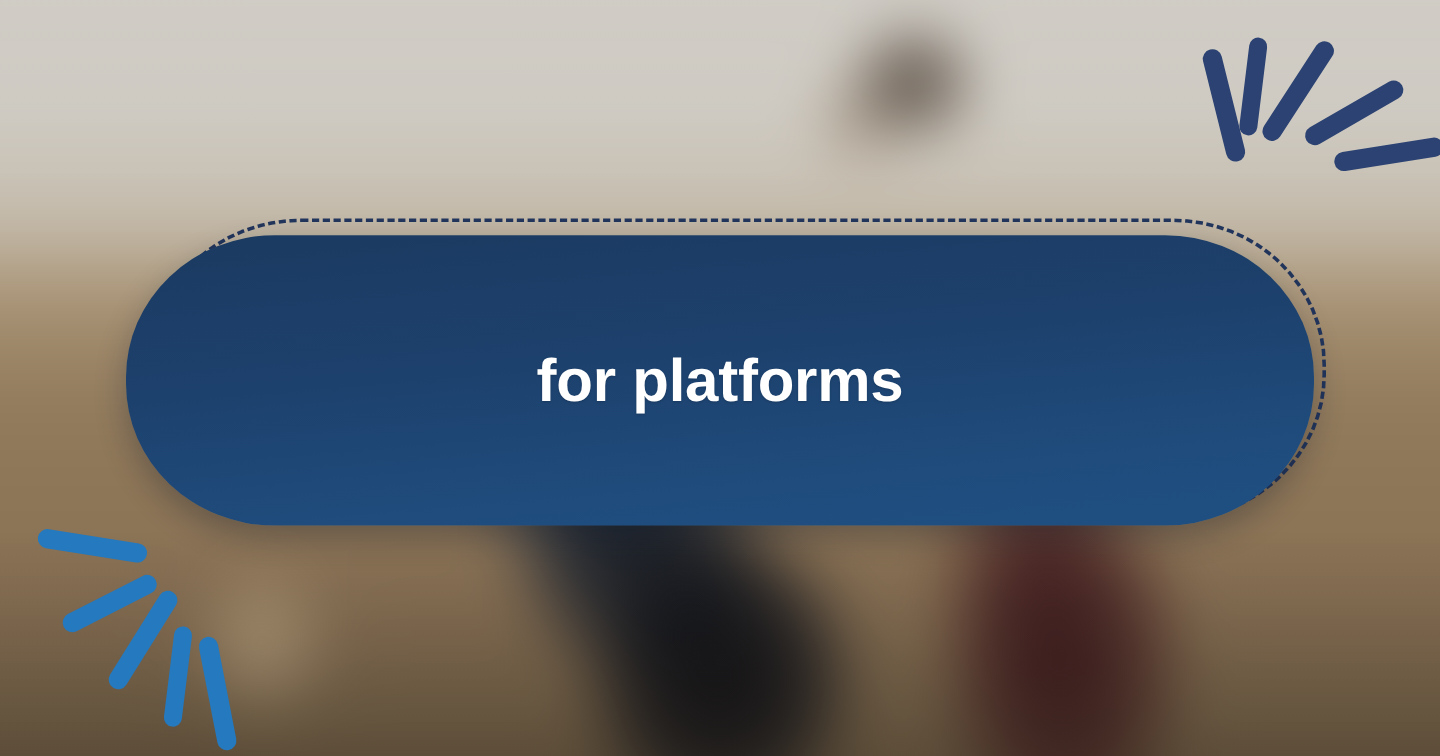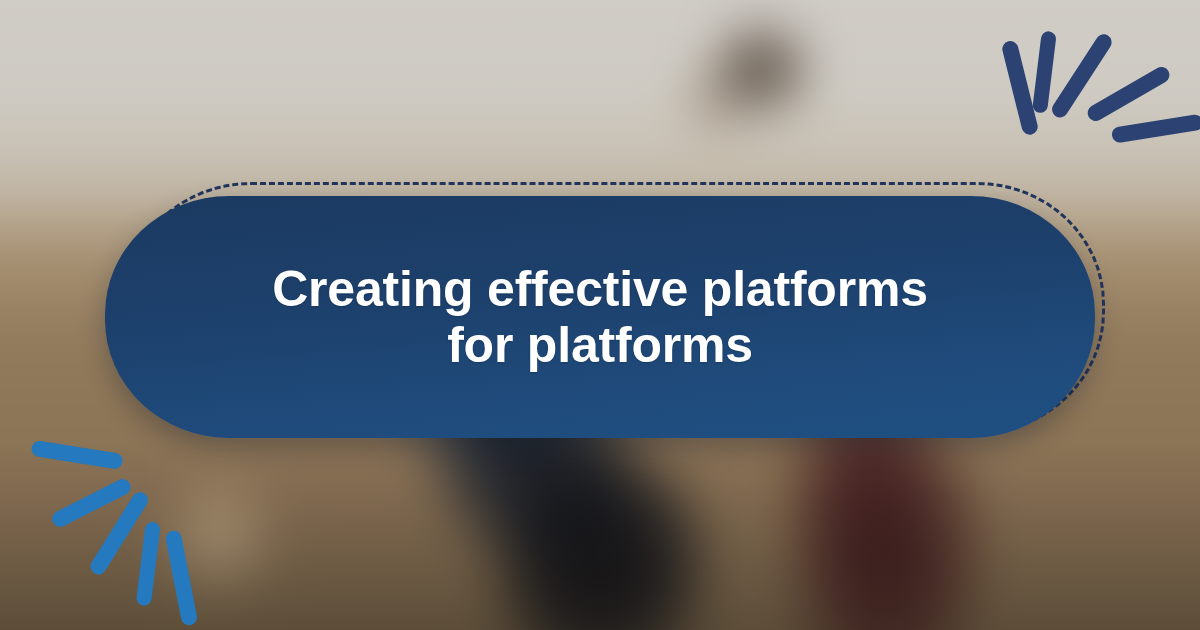--- a/index.html
+++ b/index.html
@@ -141,21 +141,20 @@
       <span class="ray" style="width: 82px; height: 15px; background: rgb(43, 66, 114); left: 0px; top: -7.5px; transform: rotate(-83deg) translateX(36px);"></span>
       <span class="ray" style="width: 96px; height: 16px; background: rgb(43, 66, 114); left: 0px; top: -8px; transform: rotate(-57deg) translateX(38px);"></span>
       <span class="ray" style="width: 92px; height: 16px; background: rgb(43, 66, 114); left: 0px; top: -8px; transform: rotate(-30deg) translateX(62px);"></span>
       <span class="ray" style="width: 92px; height: 16px; background: rgb(43, 66, 114); left: 0px; top: -8px; transform: rotate(-9deg) translateX(78px);"></span>
     </div>
 
   <div id="card-wrap">
     <div id="card-outline" style="border-style: dashed; border-color: rgb(34, 53, 92); border-width: 3px;"></div>
     <div id="card" style="background: linear-gradient(175deg, rgb(27, 58, 97) 0%, rgb(29, 65, 109) 42%, rgb(31, 76, 125) 78%, rgb(31, 79, 130) 100%);">
       <div id="card-title" style="color: rgb(255, 255, 255); font-size: 50px;">
-        <span class="l1">Creating effective platforms</span>
         <span class="l2">for platforms</span>
       </div>
     </div>
   </div>
 
   <div class="burst" id="burst-bottom-left">
       <span class="ray" style="width: 92px; height: 16px; background: rgb(37, 121, 190); left: 0px; top: -8px; transform: rotate(189deg) translateX(38px);"></span>
       <span class="ray" style="width: 86px; height: 16px; background: rgb(37, 121, 190); left: 0px; top: -8px; transform: rotate(153deg) translateX(34px);"></span>
       <span class="ray" style="width: 94px; height: 16px; background: rgb(37, 121, 190); left: 0px; top: -8px; transform: rotate(122deg) translateX(30px);"></span>
       <span class="ray" style="width: 84px; height: 15px; background: rgb(37, 121, 190); left: 0px; top: -7.5px; transform: rotate(97deg) translateX(54px);"></span>

